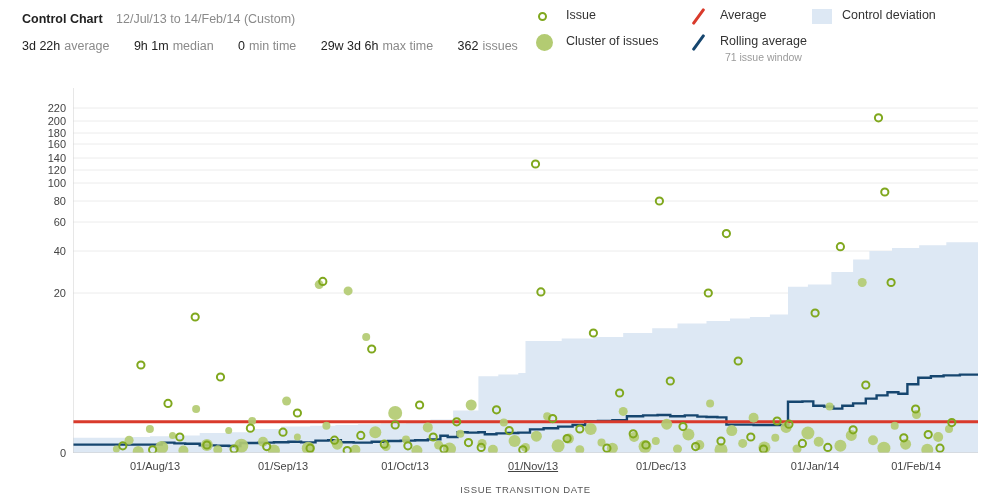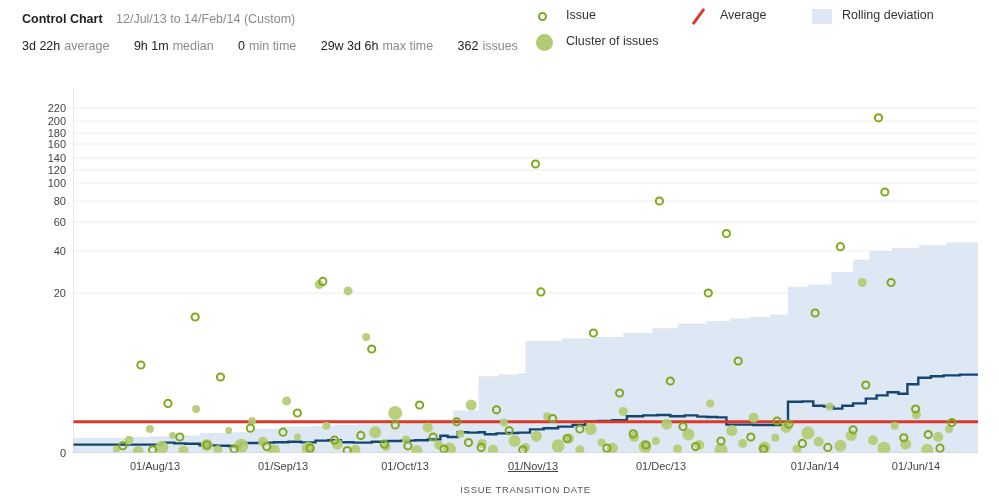--- a/index.html
+++ b/index.html
@@ -83,28 +83,39 @@
 
   <div class="legend lg-col2">
     <div class="lg-row">
       <div class="lg-mark">
         <div class="slash">
             <i style="background:#d93a2b"></i>
           </div>
       </div>
       <div class="lg-txt">Average</div>
     </div>
+    <div class="lg-row">
+      <div class="lg-mark">
+        <div class="slash">
+            <i style="background:#16466f"></i>
+          </div>
+      </div>
+      <div class="lg-txt">
+        <div>Rolling average</div>
+        <div class="lg-sub">71 issue window</div>
+      </div>
+    </div>
   </div>
 
   <div class="legend lg-col3">
     <div class="lg-row">
       <div class="lg-mark">
           <div class="swatch"></div>
         </div>
-      <div class="lg-txt">Rolling deviation</div>
+      <div class="lg-txt">Control deviation</div>
     </div>
   </div>
 
   <div id="ylabels">
 
   <div class="ytick" style="top: 365px;">0</div>
       <div class="ytick" style="top: 205px;">20</div>
       <div class="ytick" style="top: 163px;">40</div>
       <div class="ytick" style="top: 134px;">60</div>
       <div class="ytick" style="top: 113px;">80</div>
@@ -303,16 +314,16 @@
         <line x1="718.0" x2="718.0" y1="365.0" y2="369.0" stroke="#cfcfcf" stroke-width="1"></line>
         <line x1="843.0" x2="843.0" y1="365.0" y2="369.0" stroke="#cfcfcf" stroke-width="1"></line>
       </svg>
     <div class="axis-title-x">ISSUE TRANSITION DATE</div>
   <div class="xtick" style="left: 82px;">01/Aug/13</div>
       <div class="xtick" style="left: 210px;">01/Sep/13</div>
       <div class="xtick" style="left: 332px;">01/Oct/13</div>
       <div class="xtick" style="left: 460px; text-decoration: underline;">01/Nov/13</div>
       <div class="xtick" style="left: 588px;">01/Dec/13</div>
       <div class="xtick" style="left: 718px; padding-left: 48px;">01/Jan/14</div>
-      <div class="xtick" style="left: 843px;">01/Jun/14</div>
+      <div class="xtick" style="left: 843px;">01/Feb/14</div>
     </div>
 
 </div>
 
 </body></html>

